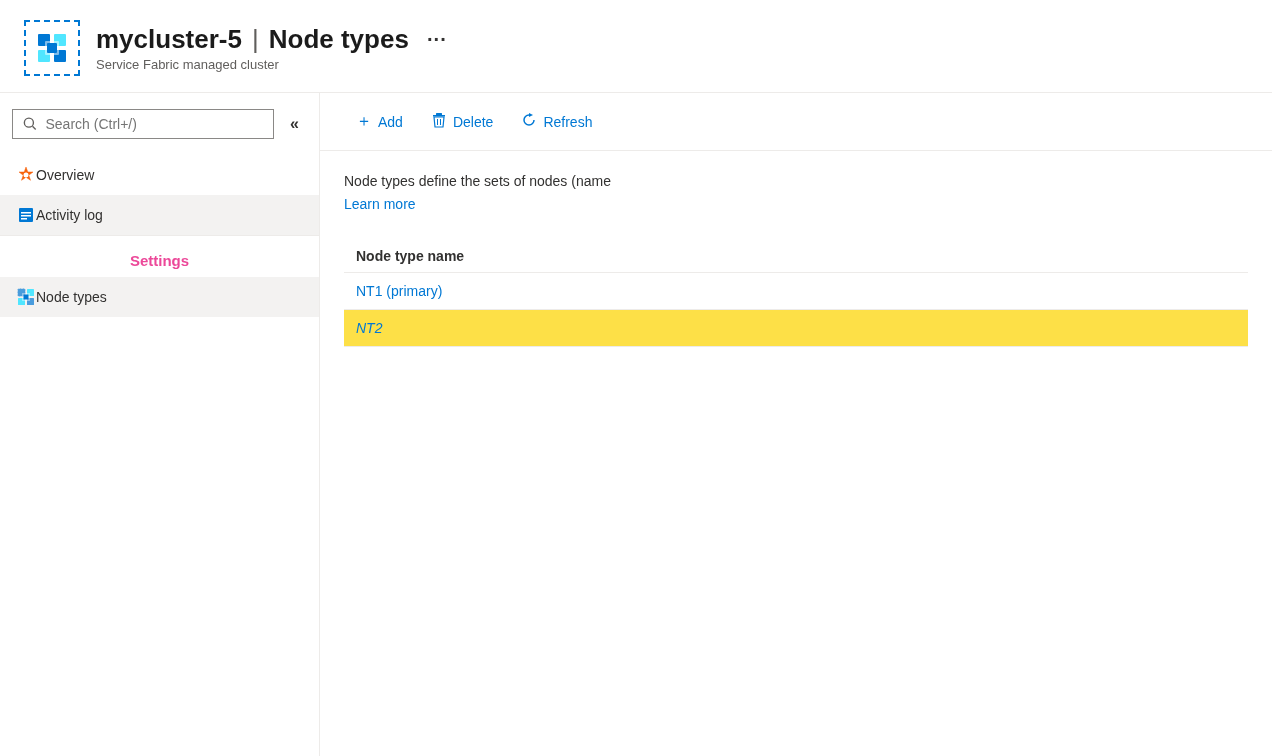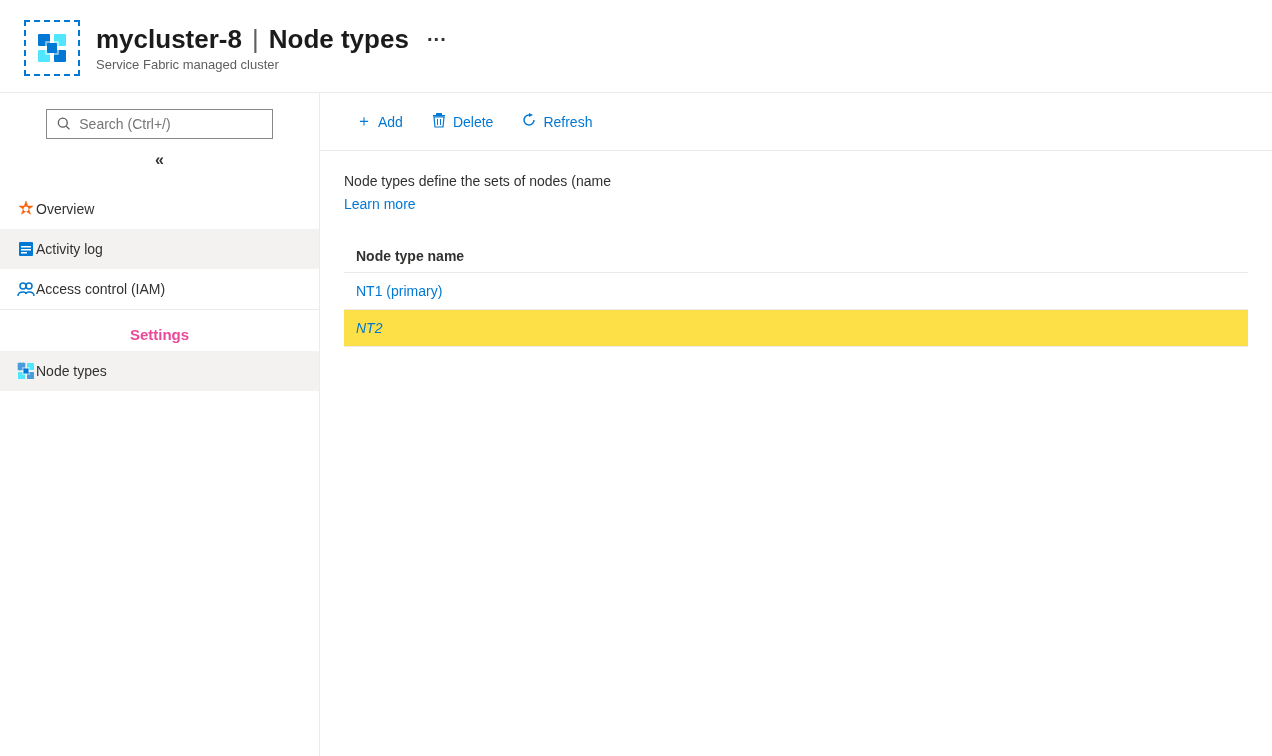--- a/index.html
+++ b/index.html
@@ -84,21 +84,20 @@
       display: flex;
       flex-direction: column;
       overflow-y: auto;
     }
 
     .search-container {
       padding: 16px 12px;
       display: flex;
       align-items: center;
       gap: 8px;
-      flex-direction: column;
     }
 
     .search-box {
       display: flex;
       align-items: center;
       border: 1px solid #8a8886;
       padding: 6px 10px;
       gap: 8px;
       flex: 1;
       background: #fff;
@@ -248,21 +247,21 @@
         <rect x="4" y="4" width="12" height="12" fill="#0078d4" rx="1"></rect>
         <rect x="20" y="4" width="12" height="12" fill="#50e6ff" rx="1"></rect>
         <rect x="4" y="20" width="12" height="12" fill="#50e6ff" rx="1"></rect>
         <rect x="20" y="20" width="12" height="12" fill="#0078d4" rx="1"></rect>
         <rect x="11" y="11" width="14" height="14" fill="#fff" opacity="0.5" rx="1"></rect>
         <rect x="13" y="13" width="10" height="10" fill="#0078d4" rx="1"></rect>
       </svg>
     </div>
     <div class="header-text">
       <h1>
-        <span>mycluster-8</span>
+        <span>mycluster-5</span>
         <span class="pipe">|</span>
         <span>Node types</span>
         <span class="more-btn">···</span>
       </h1>
       <div class="subtitle">Service Fabric managed cluster</div>
     </div>
   </div>
 
   <div class="main-content">
 
@@ -295,31 +294,20 @@
           <svg width="20" height="20" viewBox="0 0 20 20">
             <rect x="3" y="3" width="14" height="14" rx="1" fill="#0078d4"></rect>
             <rect x="5" y="7" width="10" height="1.5" fill="#fff"></rect>
             <rect x="5" y="10" width="10" height="1.5" fill="#fff"></rect>
             <rect x="5" y="13" width="6" height="1.5" fill="#fff"></rect>
           </svg>
         </span>
         <span>Activity log</span>
       </div>
 
-      <div class="nav-item">
-        <span class="nav-icon">
-          <svg width="20" height="20" viewBox="0 0 20 20">
-            <circle cx="7" cy="7" r="3" fill="none" stroke="#0078d4" stroke-width="1.5"></circle>
-            <circle cx="13" cy="7" r="3" fill="none" stroke="#0078d4" stroke-width="1.5"></circle>
-            <path d="M2 17 Q2 13 7 13 Q10 13 10 15" stroke="#0078d4" stroke-width="1.5" fill="none"></path>
-            <path d="M10 15 Q10 13 13 13 Q18 13 18 17" stroke="#0078d4" stroke-width="1.5" fill="none"></path>
-          </svg>
-        </span>
-        <span>Access control (IAM)</span>
-      </div>
 
 
       <div class="nav-section-label">Settings</div>
 
       <div class="nav-item active">
         <span class="nav-icon">
           <svg width="20" height="20" viewBox="0 0 20 20">
             <rect x="2" y="2" width="7" height="7" fill="#0078d4" rx="0.5" stroke="#0078d4" stroke-dasharray="1,0.5" opacity="0.7"></rect>
             <rect x="11" y="2" width="7" height="7" fill="#50e6ff" rx="0.5"></rect>
             <rect x="2" y="11" width="7" height="7" fill="#50e6ff" rx="0.5"></rect>

